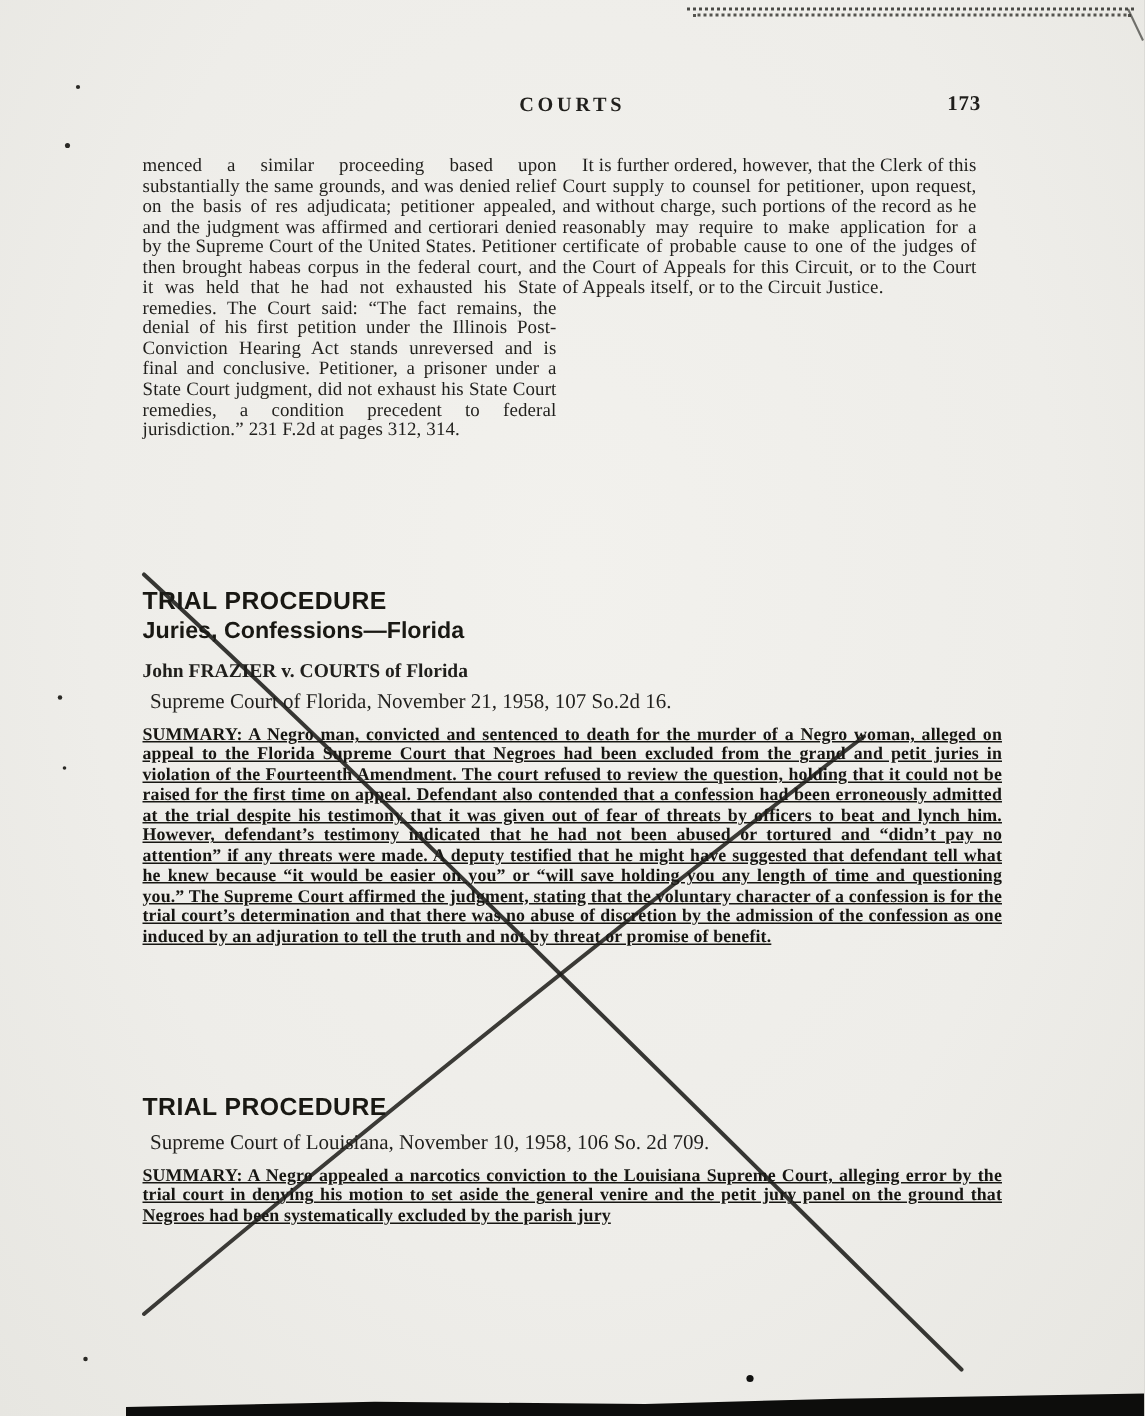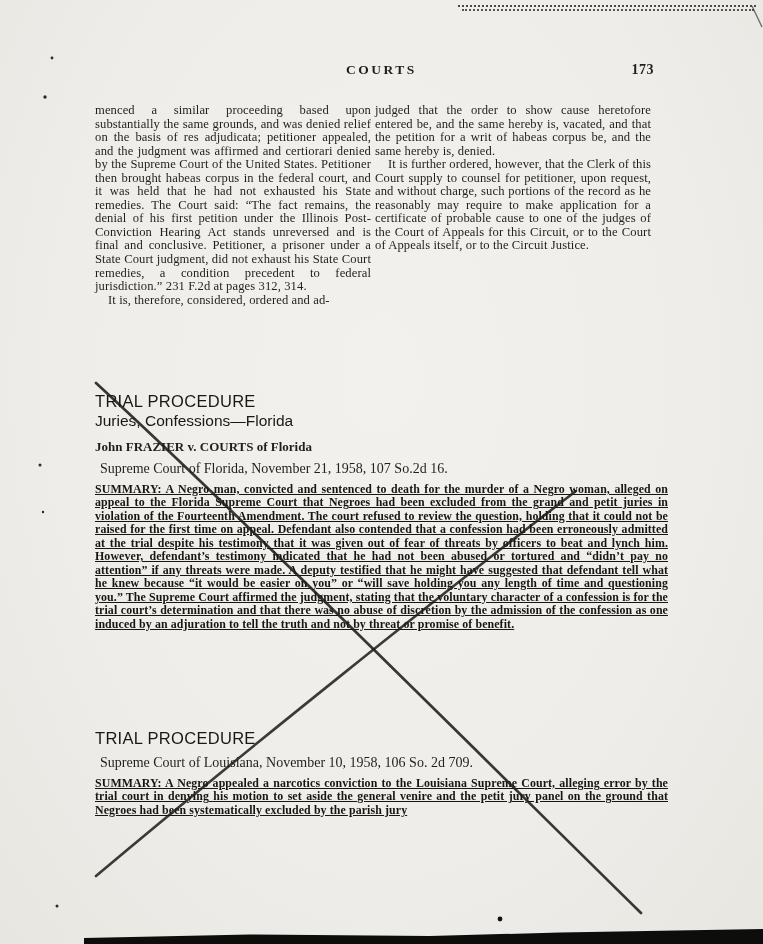--- a/index.html
+++ b/index.html
@@ -45,21 +45,21 @@
   }
   .col p.indent { text-indent: 13px; }
 
   
   .case-section { position: absolute; left: 95px; width: 573px; }
   .sec1 { top: 392px; }
   .sec2 { top: 729px; }
   .case-section h2, .case-section h3 {
     margin: 0;
     font-family: "Liberation Sans", sans-serif;
-    font-weight: normal;
+    font-weight: bold;
     color: #191813;
   }
   .case-section h2 { font-size: 16.5px; line-height: 19px; letter-spacing: 0.3px; }
   .case-section h3 { font-size: 15.5px; line-height: 18px; margin-top: 1px; }
   .case-name {
     margin: 9px 0 0 0;
     font-weight: bold; font-size: 13px; line-height: 15px;
   }
   .court-line { margin: 7px 0 0 5px; font-size: 14px; line-height: 15px; }
   .summary {
@@ -89,24 +89,22 @@
   </div>
 
   <div class="header">
     <span class="running-head">COURTS</span>
     <span class="page-num">173</span>
   </div>
 
   <div class="body-cols">
     <div class="col">
       <p>menced a similar proceeding based upon substantially the same grounds, and was denied relief on the basis of res adjudicata; petitioner appealed, and the judgment was affirmed and certiorari denied by the Supreme Court of the United States. Petitioner then brought habeas corpus in the federal court, and it was held that he had not exhausted his State remedies. The Court said: “The fact remains, the denial of his first petition under the Illinois Post-Conviction Hearing Act stands unreversed and is final and conclusive. Petitioner, a prisoner under a State Court judgment, did not exhaust his State Court remedies, a condition precedent to federal jurisdiction.” 231 F.2d at pages 312, 314.</p>
-      <p class="indent">It is, therefore, considered, ordered and ad-</p>
     </div>
     <div class="col">
-      <p>judged that the order to show cause heretofore entered be, and the same hereby is, vacated, and that the petition for a writ of habeas corpus be, and the same hereby is, denied.</p>
       <p class="indent">It is further ordered, however, that the Clerk of this Court supply to counsel for petitioner, upon request, and without charge, such portions of the record as he reasonably may require to make application for a certificate of probable cause to one of the judges of the Court of Appeals for this Circuit, or to the Court of Appeals itself, or to the Circuit Justice.</p>
     </div>
   </div>
 
   <section class="case-section sec1">
     <h2>TRIAL PROCEDURE</h2>
     <h3>Juries, Confessions—Florida</h3>
     <p class="case-name">John FRAZIER v. COURTS of Florida</p>
     <p class="court-line">Supreme Court of Florida, November 21, 1958, 107 So.2d 16.</p>
     <p class="summary">SUMMARY: A Negro man, convicted and sentenced to death for the murder of a Negro woman, alleged on appeal to the Florida Supreme Court that Negroes had been excluded from the grand and petit juries in violation of the Fourteenth Amendment. The court refused to review the question, holding that it could not be raised for the first time on appeal. Defendant also contended that a confession had been erroneously admitted at the trial despite his testimony that it was given out of fear of threats by officers to beat and lynch him. However, defendant’s testimony indicated that he had not been abused or tortured and “didn’t pay no attention” if any threats were made. A deputy testified that he might have suggested that defendant tell what he knew because “it would be easier on you” or “will save holding you any length of time and questioning you.” The Supreme Court affirmed the judgment, stating that the voluntary character of a confession is for the trial court’s determination and that there was no abuse of discretion by the admission of the confession as one induced by an adjuration to tell the truth and not by threat or promise of benefit.</p>

